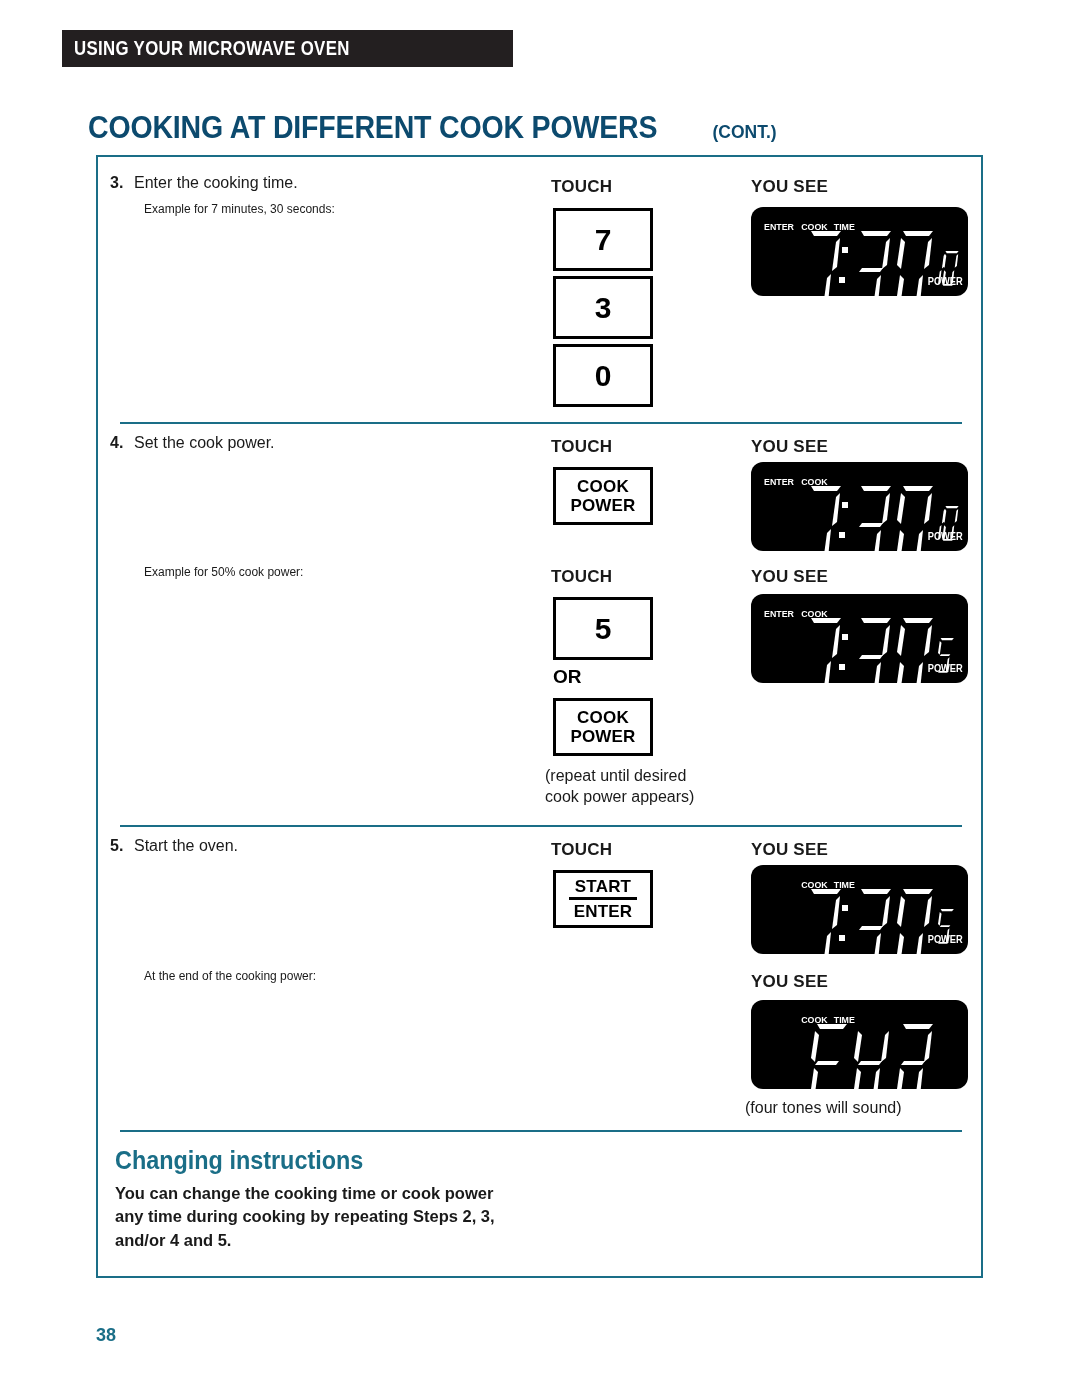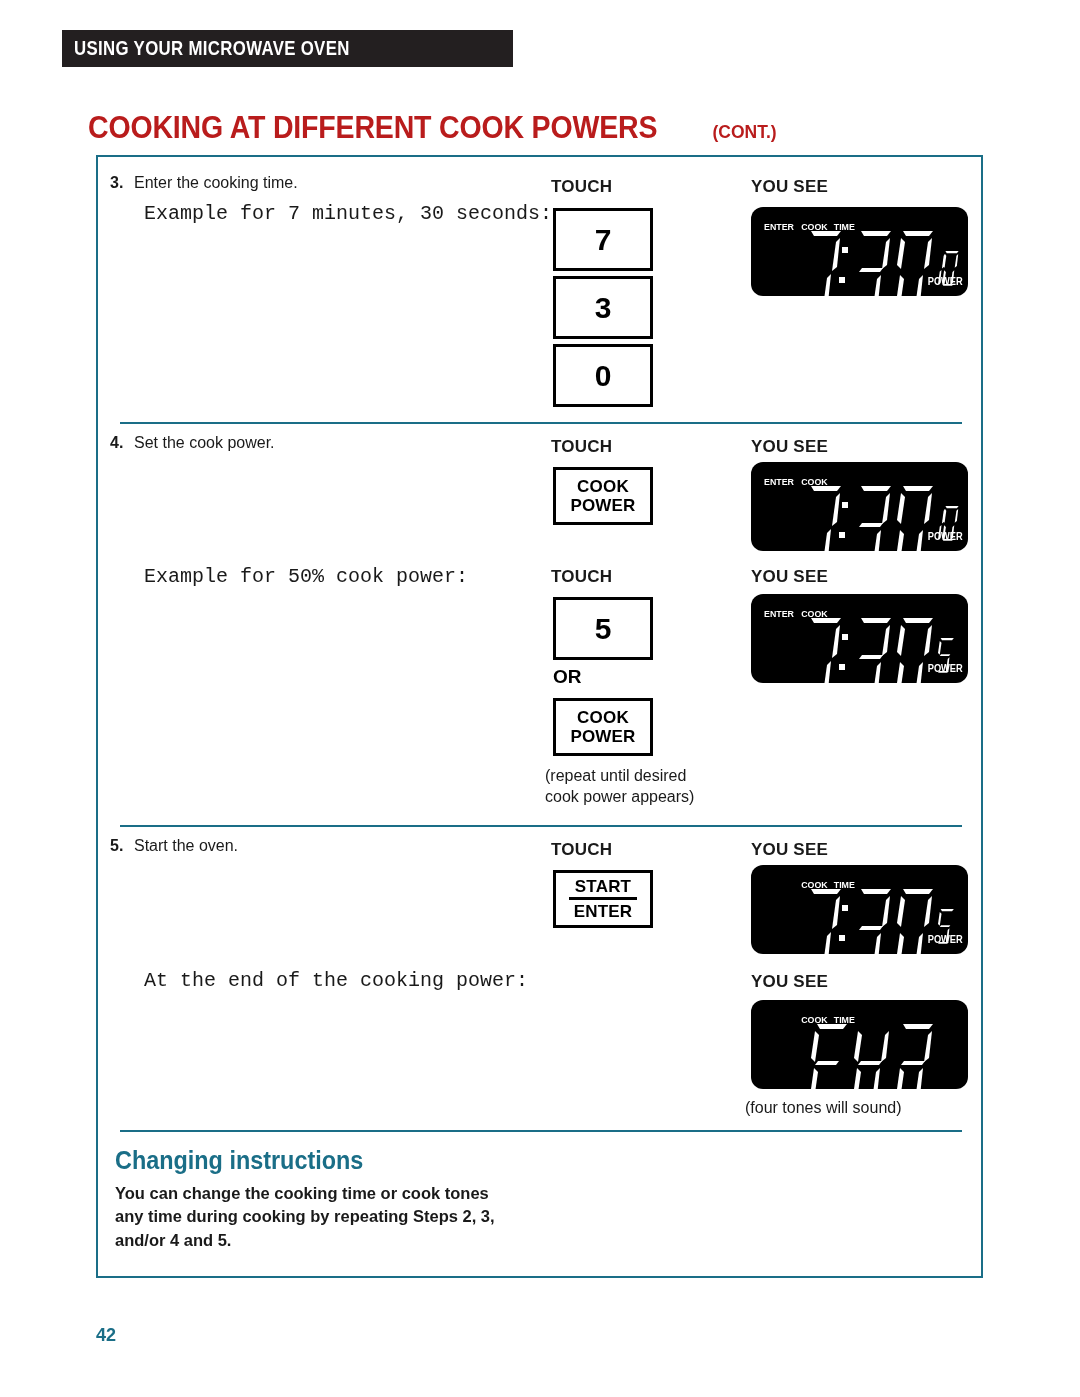--- a/index.html
+++ b/index.html
@@ -37,21 +37,21 @@
     letter-spacing: 0.4px;
     white-space: nowrap;
   }
 
   
   .page-title {
     position: absolute;
     left: 88px;
     top: 108px;
     white-space: nowrap;
-    color: #b91c1c;
+    color: #0c4a6e;
     font-weight: bold;
     line-height: 1;
   }
   .page-title .t-big {
     font-size: 36px;
     letter-spacing: -0.2px;
     display: inline-block;
     transform: scaleX(0.92);
     transform-origin: left bottom;
   }
@@ -92,24 +92,23 @@
     color: #1a1a1a;
   }
   .step-text {
     position: absolute;
     font-size: 16px;
     color: #1a1a1a;
     white-space: nowrap;
   }
   .sub-text {
     position: absolute;
-    font-size: 20px;
-    color: #1a1a1a;
-    white-space: nowrap;
-    font-family: Liberation Mono, monospace;
+    font-size: 12px;
+    color: #1a1a1a;
+    white-space: nowrap;
   }
 
   
   .col-head {
     position: absolute;
     font-size: 17px;
     font-weight: bold;
     letter-spacing: 0.2px;
     color: #1a1a1a;
     white-space: nowrap;
@@ -502,20 +501,20 @@
       </g>
     </svg>
   </div>
 
   <div class="note" style="left:647px; top:940px;text-align:center;">(four tones will sound)</div>
 
   <div class="rule" style="top:973px;"></div>
 
   <div class="sec-title" style="left:17px; top:988px;">Changing instructions</div>
   <div class="sec-body" style="left:17px; top:1025px;">
-    <div>You can change the cooking time or cook tones</div>
+    <div>You can change the cooking time or cook power</div>
     <div>any time during cooking by repeating Steps 2, 3,</div>
     <div>and/or 4 and 5.</div>
   </div>
 
 </div>
 
-<div class="folio">42</div>
+<div class="folio">38</div>
 
 </body></html>

